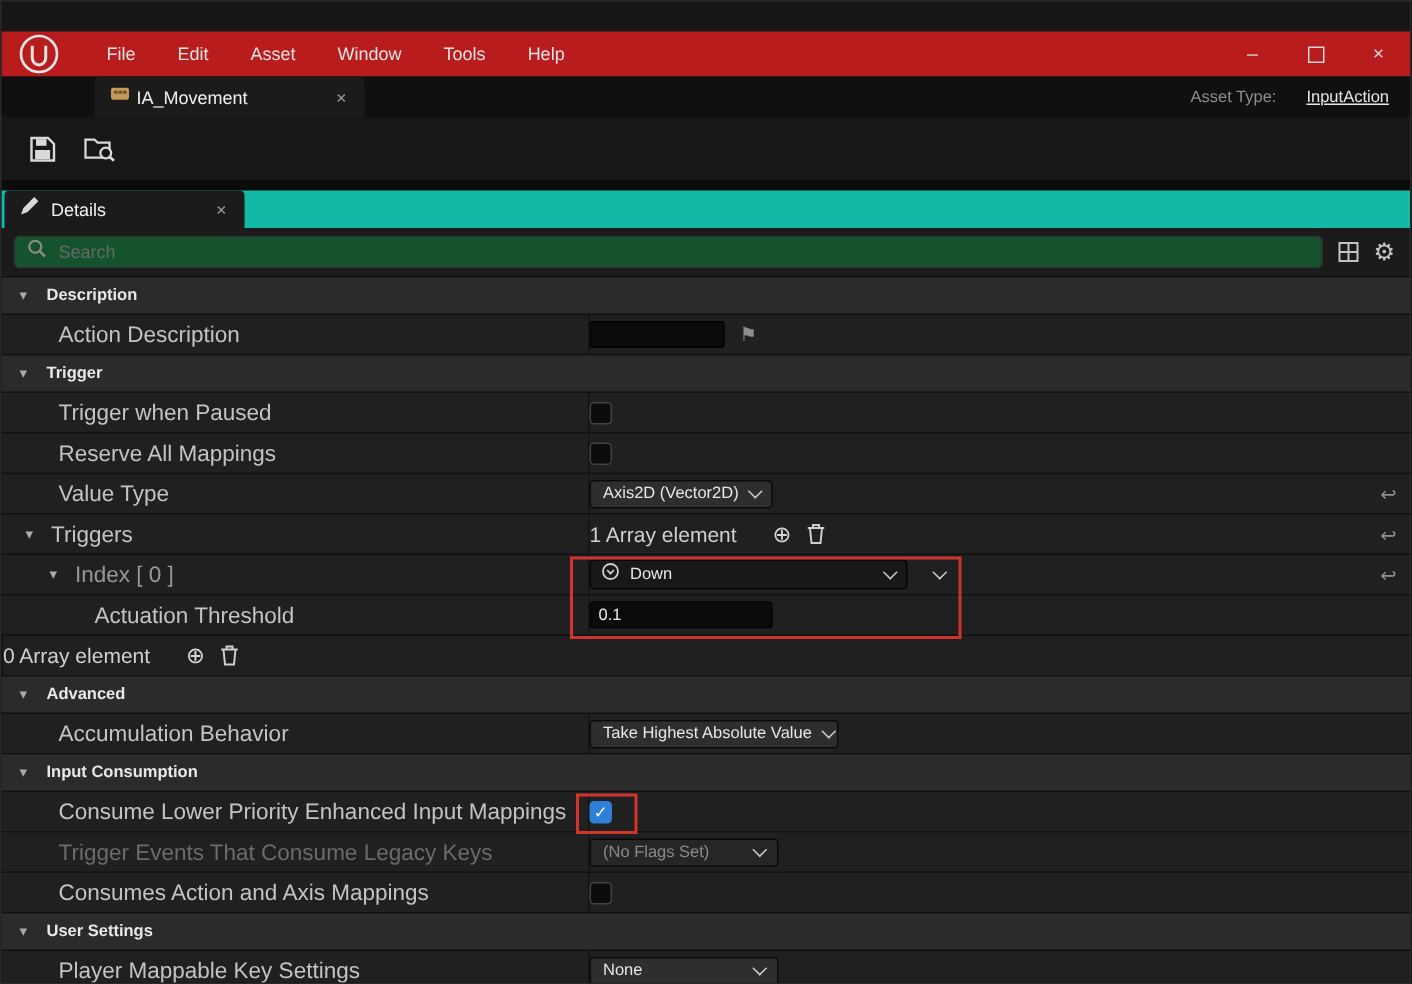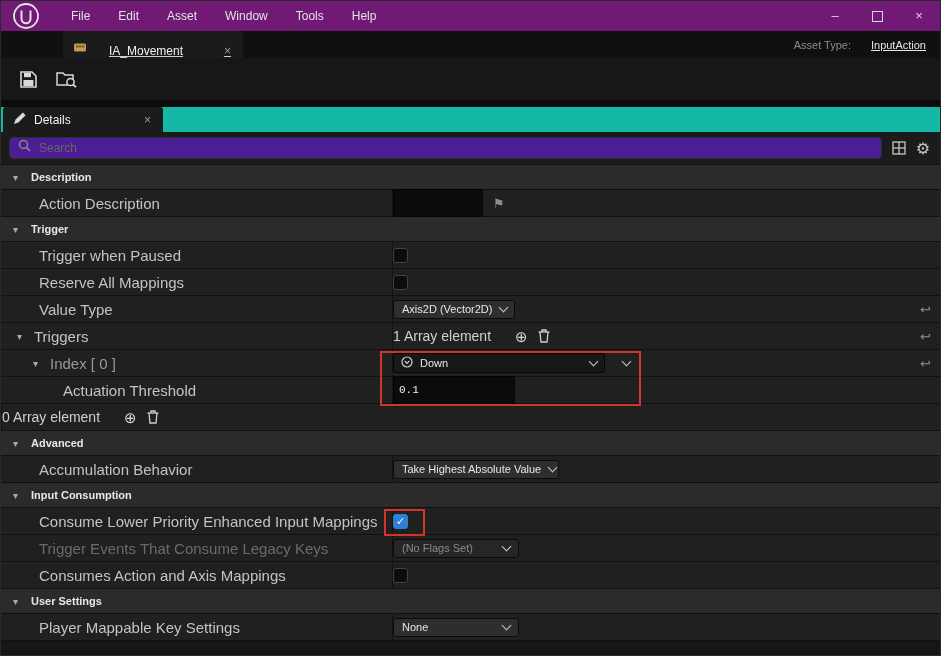--- a/index.html
+++ b/index.html
@@ -3,47 +3,47 @@
 <meta charset="utf-8">
 <style>
   html,body{margin:0;padding:0;background:#1a1a1a;}
   .window{
     width:941px;height:656px;position:relative;box-sizing:border-box;
     background:#161616;border:1px solid #2a2a2a;overflow:hidden;
     font-family:"Liberation Sans","DejaVu Sans",sans-serif;color:#cfcfcf;
     -webkit-font-smoothing:antialiased;
   }
   
-  .titlebar{height:30px;display:flex;align-items:center;background:#701a75;padding-left:8px;}
+  .titlebar{height:30px;display:flex;align-items:center;background:#b91c1c;padding-left:8px;margin-top:20px;}
   .logo{width:34px;height:30px;display:flex;align-items:center;justify-content:center;}
   .menubar{display:flex;align-items:center;margin-left:14px;}
   .menu-item{padding:0 14px;font-size:12px;color:#e2e2e2;cursor:default;line-height:30px;}
   .wincontrols{margin-left:auto;display:flex;align-items:center;height:30px;}
   .winbtn{width:42px;text-align:center;font-size:13px;color:#d8d8d8;line-height:30px;display:flex;align-items:center;justify-content:center;height:30px;}
   .maxbox{width:9px;height:9px;border:1.2px solid #d8d8d8;display:inline-block;}
   
   .tabstrip{height:27px;background:#101010;display:flex;align-items:flex-end;}
   .asset-tab{height:27px;margin-left:62px;background:#1b1b1b;border-radius:4px 4px 0 0;
-    display:flex;align-items:flex-end;gap:22px;padding:0 10px;min-width:180px;box-sizing:border-box;text-decoration:underline;}
+    display:flex;align-items:center;gap:4px;padding:0 10px;min-width:180px;box-sizing:border-box;}
   .asset-tab .tab-label{font-size:12px;color:#f0f0f0;}
   .tab-close{margin-left:auto;color:#9a9a9a;font-size:12px;padding:0 2px;}
   .asset-type{margin-left:auto;display:flex;align-items:center;gap:20px;padding-right:14px;height:27px;}
   .at-label{font-size:11px;color:#8d8d8d;}
   .at-value{font-size:11px;color:#e6e6e6;text-decoration:underline;}
   
   .toolbar{height:42px;background:#171717;display:flex;align-items:center;gap:4px;padding-left:10px;border-bottom:1px solid #0a0a0a;}
   .toolbtn{width:34px;height:32px;display:flex;align-items:center;justify-content:center;border-radius:3px;}
   .gap{height:6px;background:#0b0b0b;}
   
   .panel-tabstrip{height:25px;background:#14b8a6;display:flex;align-items:flex-end;}
   .panel-tab{height:25px;background:#1b1b1b;display:flex;align-items:center;gap:8px;padding:0 10px;min-width:160px;box-sizing:border-box;border-radius:3px 3px 0 0;margin-left:2px;}
   .panel-tab .tab-label{font-size:12px;color:#f2f2f2;}
   
   .search-row{height:32px;background:#1b1b1b;display:flex;align-items:center;padding:0 8px;border-bottom:1px solid #101010;}
-  .searchbox{flex:1;height:22px;background:#4c1d95;border:1px solid #2f2f2f;border-radius:4px;display:flex;gap:6px;padding:0 8px;box-sizing:border-box;}
+  .searchbox{flex:1;height:22px;background:#14532d;border:1px solid #2f2f2f;border-radius:4px;display:flex;align-items:center;gap:6px;padding:0 8px;box-sizing:border-box;}
   .searchbox input{flex:1;background:transparent;border:none;outline:none;color:#d8d8d8;font-size:12px;font-family:inherit;}
   .searchbox input::placeholder{color:#686868;}
   .iconbtn{margin-left:10px;color:#c6c6c6;font-size:15px;display:flex;align-items:center;}
   .gearbtn{font-size:16px;margin-right:2px;}
   
   .details{position:relative;background:#161616;}
   .row{display:flex;align-items:center;border-bottom:1px solid #101010;box-sizing:border-box;}
   .cat{height:25px;background:#2b2b2b;padding-left:12px;gap:8px;}
   .cat-label{font-size:11px;font-weight:bold;color:#e8e8e8;}
   .tri{color:#aaaaaa;font-size:10px;width:10px;display:inline-block;}
@@ -54,21 +54,21 @@
   .prop.disabled .plabel{color:#6b6b6b;}
   .ind-a{padding-left:38px;}
   .ind-b{padding-left:16px;}
   .ind-c{padding-left:32px;}
   .ind-d{padding-left:62px;}
   .ind-e{padding-left:30px;}
   .value-cell{flex:1;height:100%;display:flex;align-items:center;gap:10px;position:relative;border-left:1px solid #131313;padding-left:0;}
   
   .checkbox{width:15px;height:15px;border:1px solid #424242;border-radius:3px;background:#0c0c0c;display:flex;align-items:center;justify-content:center;font-size:11px;color:#ffffff;box-sizing:border-box;}
   .checkbox.checked{background:#2e7fd6;border-color:#2e7fd6;font-weight:bold;}
-  .textfield{height:28px;background:#0b0b0b;border:1px solid #020202;border-radius:2px;color:#efefef;font-size:11px;padding:0 5px;font-family:Liberation Mono, monospace;box-sizing:border-box;outline:none;}
+  .textfield{height:18px;background:#0b0b0b;border:1px solid #020202;border-radius:2px;color:#efefef;font-size:11px;padding:0 5px;font-family:Liberation Sans, sans-serif;box-sizing:border-box;outline:none;}
   .tf-small{width:90px;}
   .tf-med{width:122px;}
   .flag{color:#8d8d8d;font-size:13px;}
   .dropdown{height:19px;background:#2e2e2e;border:1px solid #0a0a0a;border-radius:3px;display:flex;align-items:center;padding:0 8px;box-sizing:border-box;gap:8px;}
   .dd-label{font-size:11px;color:#e6e6e6;white-space:nowrap;}
   .dd-valuetype{width:122px;}
   .dd-accum{width:166px;}
   .dd-flags{width:126px;background:#262626;}
   .dd-flags .dd-label{color:#8a8a8a;}
   .dd-none{width:126px;}

